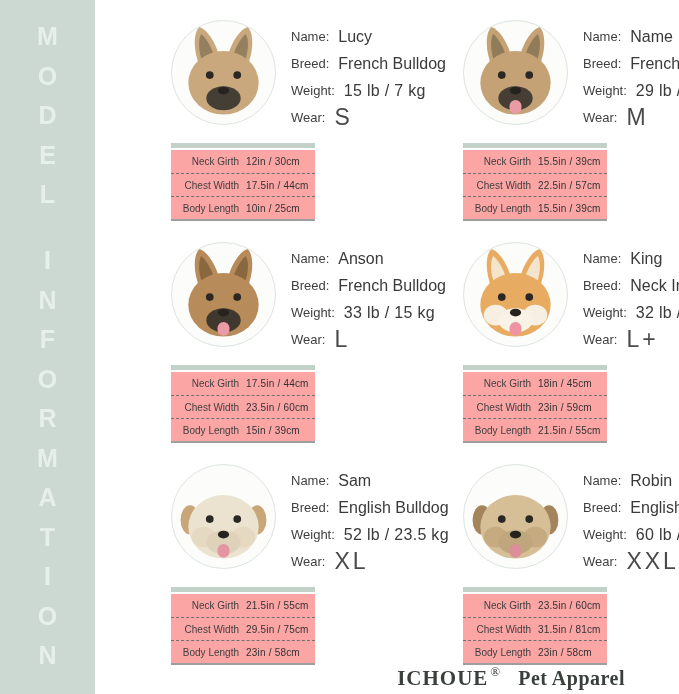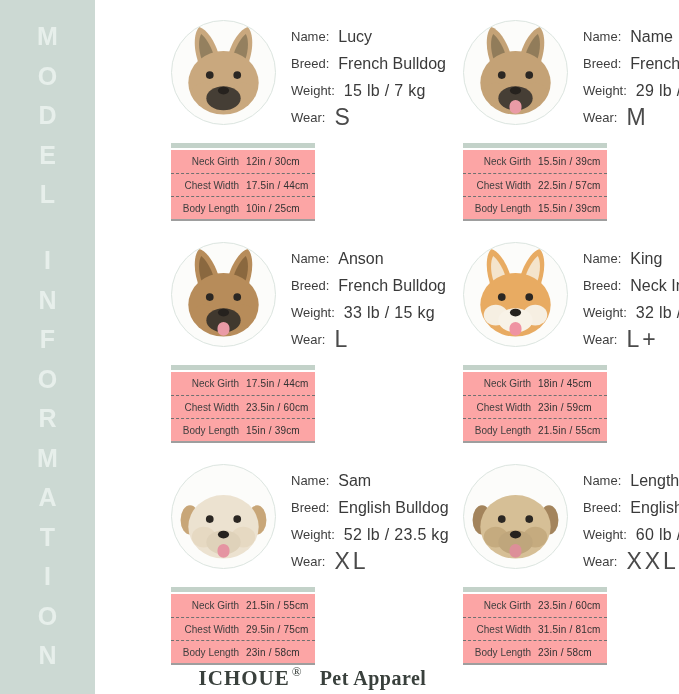--- a/index.html
+++ b/index.html
@@ -51,21 +51,21 @@
     border-bottom:2px solid #9e9e9e;
     box-shadow:inset 0 2px 0 #ffffff;
     padding-top:2px;
   }
   .trow { display:flex; align-items:center; height:23px; }
   .trow + .trow { border-top:1px dashed #707070; }
   .tlabel { flex:0 0 68px; text-align:right; font-size:10px; color:#3f3f3f; }
   .tvalue { margin-left:7px; font-size:10px; color:#323232; letter-spacing:0.2px; }
   
   .footer {
-    position:absolute; left:0; bottom:3px; width:625px; text-align:center;
+    position:absolute; left:0; bottom:3px; width:625px; text-align:right;
     font-family:"Liberation Serif", serif; font-weight:bold; color:#39403c;
   }
   .footer .brand { font-size:21px; letter-spacing:1px; }
   .footer .reg { font-size:13px; vertical-align:9px; font-weight:normal; margin-left:2px; }
   .footer .tagline { font-size:20px; margin-left:18px; letter-spacing:0.5px; }
   .svg-defs { position:absolute; width:0; height:0; overflow:hidden; }
 </style>
 </head>
 <body>
 
@@ -328,21 +328,21 @@
     <article class="card">
       <div class="card-top">
         <div class="photo" style="--fur: #d6bf96; --fur2: #a3845c; --cheek: #c5ab7f; --muzzle: #bfa67c; --tongue: #dd8f99; --ears-up: none; --ears-side: block;">
           <svg>
               <use href="#dog-face"></use>
             </svg>
         </div>
         <div class="info">
           <div class="info-row">
               <span class="info-label">Name:</span>
-              <span class="info-value">Length</span>
+              <span class="info-value">Robin</span>
             </div>
           <div class="info-row">
               <span class="info-label">Breed:</span>
               <span class="info-value">English Bulldog</span>
             </div>
           <div class="info-row weight">
               <span class="info-label">Weight:</span>
               <span class="info-value">60 lb / 27 kg</span>
             </div>
           <div class="info-row wear">

